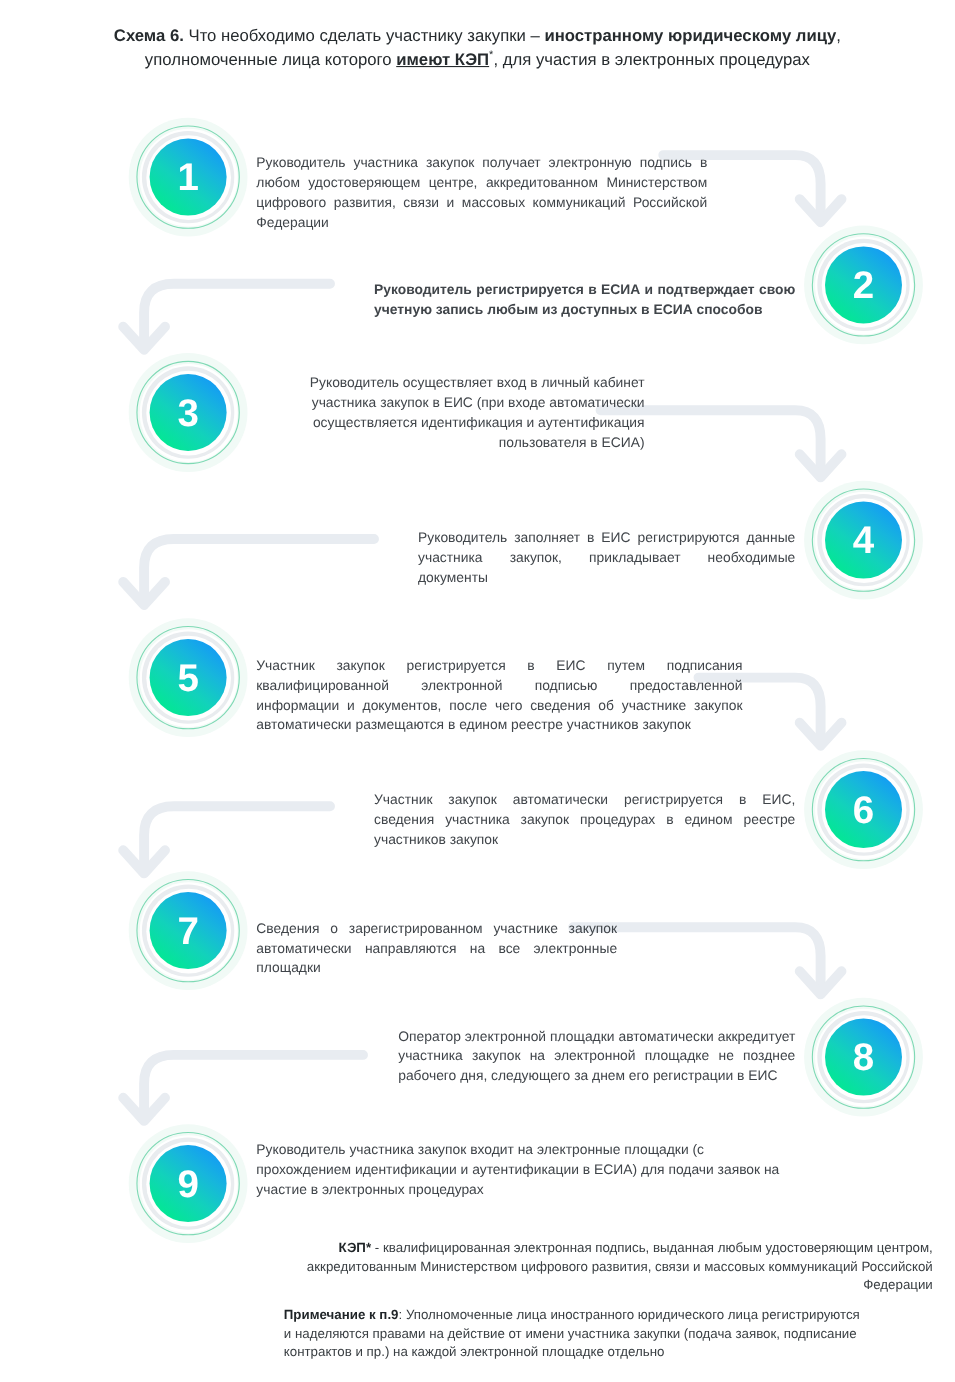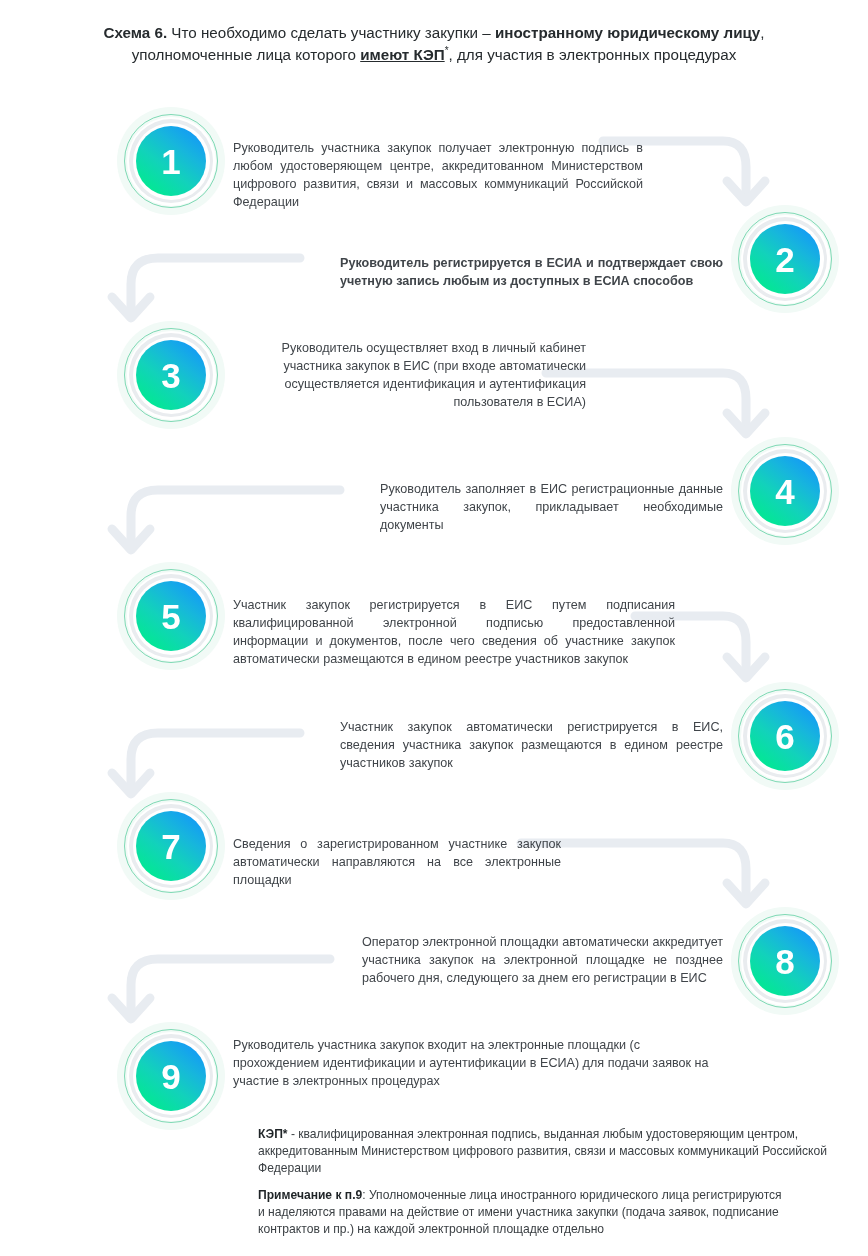--- a/index.html
+++ b/index.html
@@ -216,21 +216,21 @@
   <div class="step">
     <div class="badge" style="left:691px; top:437px;">
       <div class="ring-green"></div>
       <div class="ring-white"></div>
       <div class="ring-grey"></div>
       <div class="ring-inner-white"></div>
       <div class="disc">
         <span class="num">4</span>
       </div>
     </div>
-    <div class="steptext just" style="left:340px; top:465px; width:343px;">Руководитель заполняет в ЕИС регистрационные данные участника закупок, прикладывает необходимые документы</div>
+    <div class="steptext just" style="left:340px; top:465px; width:343px;">Руководитель заполняет в ЕИС регистрируются данные участника закупок, прикладывает необходимые документы</div>
   </div>
 
   <div class="step">
     <div class="badge" style="left:77px; top:562px;">
       <div class="ring-green"></div>
       <div class="ring-white"></div>
       <div class="ring-grey"></div>
       <div class="ring-inner-white"></div>
       <div class="disc">
         <span class="num">5</span>
@@ -242,21 +242,21 @@
   <div class="step">
     <div class="badge" style="left:691px; top:682px;">
       <div class="ring-green"></div>
       <div class="ring-white"></div>
       <div class="ring-grey"></div>
       <div class="ring-inner-white"></div>
       <div class="disc">
         <span class="num">6</span>
       </div>
     </div>
-    <div class="steptext just" style="left:300px; top:703px; width:383px;">Участник закупок автоматически регистрируется в ЕИС, сведения участника закупок размещаются в едином реестре участников закупок</div>
+    <div class="steptext just" style="left:300px; top:703px; width:383px;">Участник закупок автоматически регистрируется в ЕИС, сведения участника закупок процедурах в едином реестре участников закупок</div>
   </div>
 
   <div class="step">
     <div class="badge" style="left:77px; top:792px;">
       <div class="ring-green"></div>
       <div class="ring-white"></div>
       <div class="ring-grey"></div>
       <div class="ring-inner-white"></div>
       <div class="disc">
         <span class="num">7</span>
@@ -284,21 +284,21 @@
       <div class="ring-white"></div>
       <div class="ring-grey"></div>
       <div class="ring-inner-white"></div>
       <div class="disc">
         <span class="num">9</span>
       </div>
     </div>
     <div class="steptext left" style="left:193px; top:1037px; width:485px;">Руководитель участника закупок входит на электронные площадки (с прохождением идентификации и аутентификации в ЕСИА) для подачи заявок на участие в электронных процедурах</div>
   </div>
 
-  <div class="footnote" style="left:258px; top:1126px; width:590px;">
+  <div class="footnote" style="left:258px; top:1126px; width:590px;text-align:right;">
     <b>КЭП</b><b>*</b><span> - квалифицированная электронная подпись, выданная  любым удостоверяющим центром, аккредитованным Министерством цифрового развития, связи и массовых коммуникаций Российской Федерации</span>
   </div>
 
   <div class="footnote" style="left:258px; top:1187px; width:530px;">
     <b>Примечание к п.9</b><span>: Уполномоченные лица иностранного юридического лица регистрируются и наделяются правами на действие от имени участника закупки (подача заявок, подписание контрактов и пр.) на каждой электронной площадке отдельно</span>
   </div>
 
 </div>
 
 </body></html>

